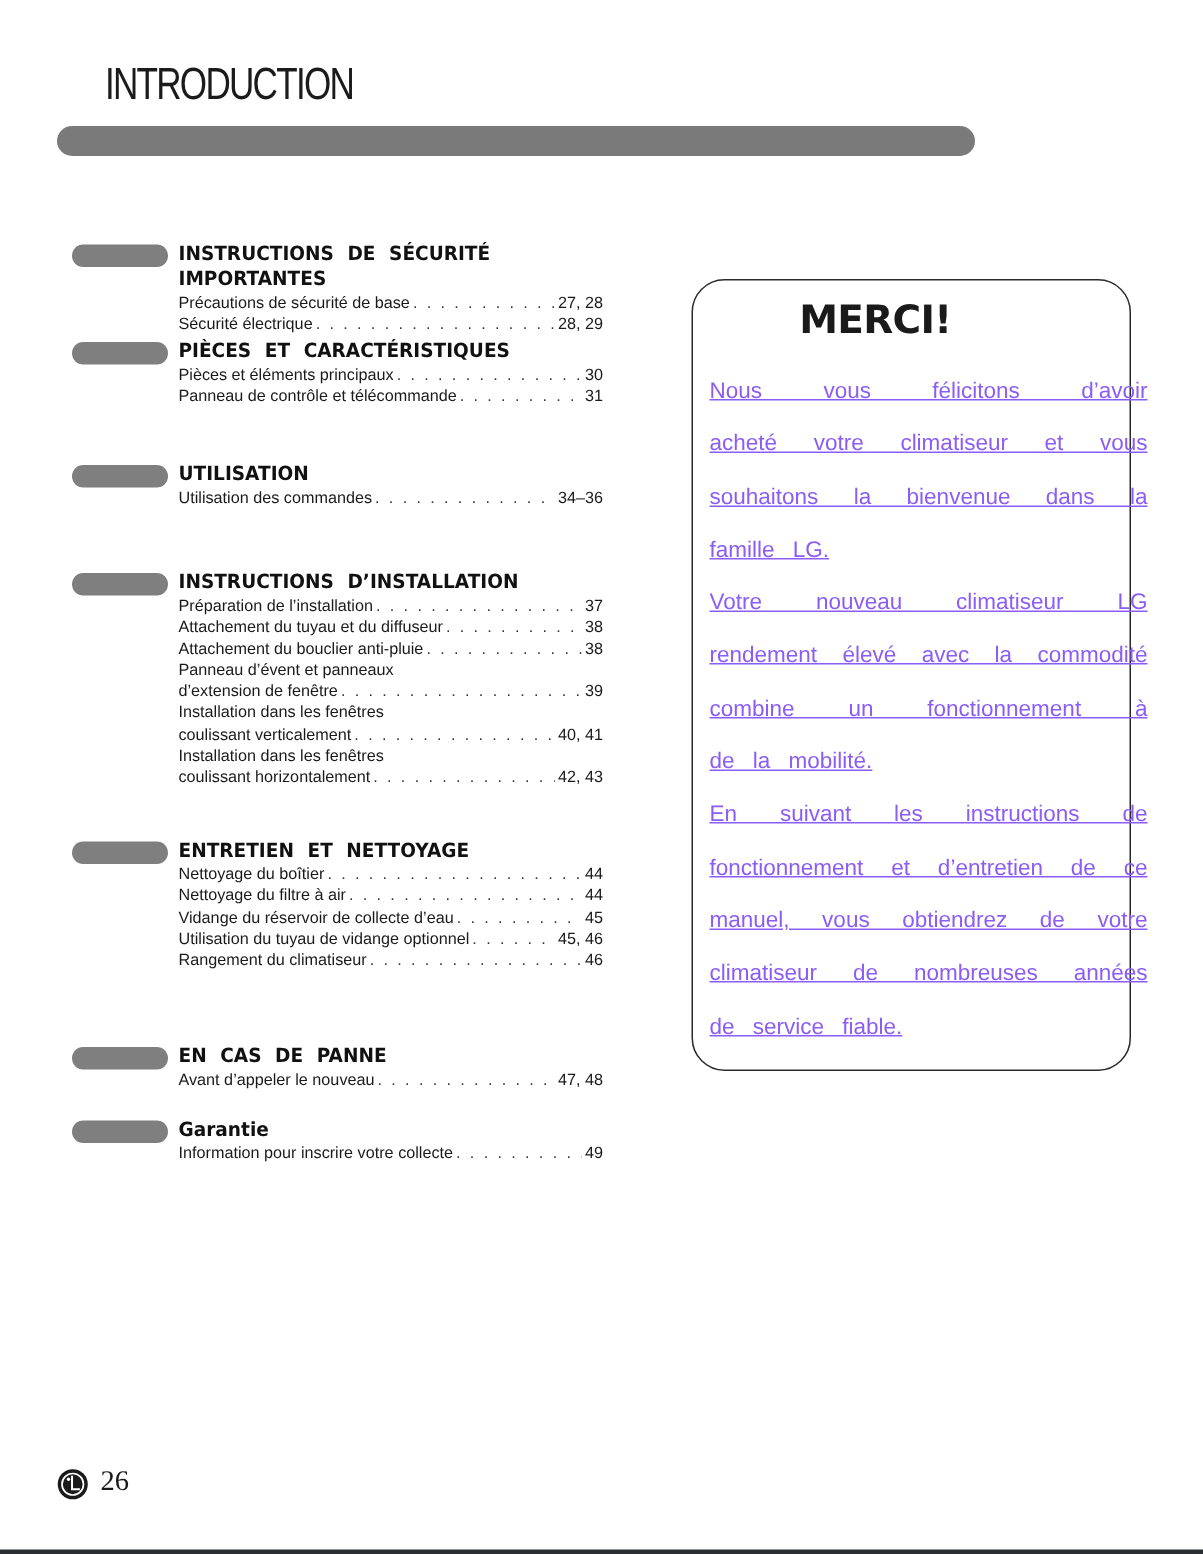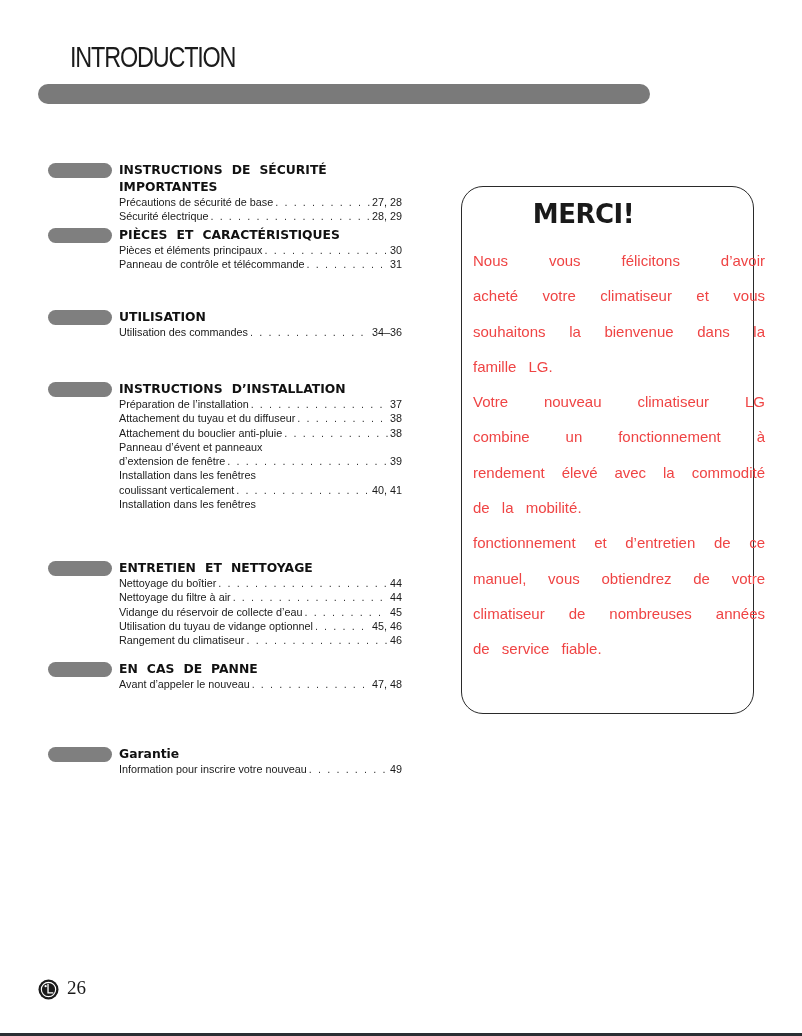--- a/index.html
+++ b/index.html
@@ -50,21 +50,21 @@
     position: absolute; left: 461px; top: 186px; width: 293px; height: 528px;
     border: 1.5px solid #2a2a2a; border-radius: 22px;
   }
   .thanks-title {
     position: absolute; left: 461px; top: 199px; width: 245px; text-align: center;
     font-family: "DejaVu Sans", sans-serif; font-weight: bold; font-size: 26px;
     letter-spacing: -0.5px; color: #1a1a1a;
   }
   .thanks-text {
     position: absolute; left: 473px; top: 243px; width: 292px;
-    font-size: 15px; line-height: 35.3px; color: #ef4444;
+    font-size: 15px; line-height: 35.3px; color: #8b5cf6; text-decoration: underline;
   }
   .thanks-text .tl { display: block; white-space: nowrap; text-align: justify; text-align-last: justify; }
   .thanks-text .tl.last { text-align-last: left; word-spacing: 8px; }
 
   .footer-logo {
     position: absolute; left: 38px; top: 979px; width: 21px; height: 21px;
   }
   .page-number {
     position: absolute; left: 67px; top: 977px;
     font-size: 19px; color: #1a1a1a; font-family: Liberation Serif, serif;
@@ -164,20 +164,25 @@
         </div>
       <div class="entry">
           <span class="label">coulissant verticalement</span>
           <span class="leader"></span>
           <span class="pages">40, 41</span>
         </div>
       <div class="entry wrap-line">
           <span class="label">Installation dans les fenêtres</span>
           <span class="pages"></span>
         </div>
+      <div class="entry">
+          <span class="label">coulissant horizontalement</span>
+          <span class="leader"></span>
+          <span class="pages">42, 43</span>
+        </div>
     </div>
   </div>
 
   <div class="section" style="top:559px;">
     <div class="pill"></div>
     <div class="heading">ENTRETIEN  ET  NETTOYAGE</div>
     <div class="entries">
       <div class="entry">
           <span class="label">Nettoyage du boîtier</span>
           <span class="leader"></span>
@@ -199,56 +204,57 @@
           <span class="pages">45, 46</span>
         </div>
       <div class="entry">
           <span class="label">Rangement du climatiseur</span>
           <span class="leader"></span>
           <span class="pages">46</span>
         </div>
     </div>
   </div>
 
-  <div class="section" style="top:660px;">
+  <div class="section" style="top:696px;">
     <div class="pill"></div>
     <div class="heading">EN  CAS  DE  PANNE</div>
     <div class="entries">
       <div class="entry">
           <span class="label">Avant d’appeler le nouveau</span>
           <span class="leader"></span>
           <span class="pages">47, 48</span>
         </div>
     </div>
   </div>
 
   <div class="section" style="top:745px;">
     <div class="pill"></div>
     <div class="heading">Garantie</div>
     <div class="entries">
       <div class="entry">
-          <span class="label">Information pour inscrire votre nouveau</span>
+          <span class="label">Information pour inscrire votre collecte</span>
           <span class="leader"></span>
           <span class="pages">49</span>
         </div>
     </div>
   </div>
 </div>
 
 <div class="thanks-box"></div>
 <div class="thanks-title">MERCI!</div>
 <div class="thanks-text">
   <span class="tl">Nous vous félicitons d’avoir</span>
   <span class="tl">acheté votre climatiseur et vous</span>
   <span class="tl">souhaitons la bienvenue dans la</span>
   <span class="tl last">famille LG.</span>
   <span class="tl">Votre nouveau climatiseur LG</span>
+  <span class="tl">rendement élevé avec la commodité</span>
   <span class="tl">combine un fonctionnement à</span>
-  <span class="tl">rendement élevé avec la commodité</span>
   <span class="tl last">de la mobilité.</span>
+  <span class="tl">En suivant les instructions de</span>
   <span class="tl">fonctionnement et d’entretien de ce</span>
   <span class="tl">manuel, vous obtiendrez de votre</span>
   <span class="tl">climatiseur de nombreuses années</span>
   <span class="tl last">de service fiable.</span>
 </div>
 
 <svg class="footer-logo" viewBox="0 0 22 22">
   <circle cx="11" cy="11" r="10.5" fill="#1a1a1a"></circle>
   <circle cx="11" cy="11" r="7.5" fill="none" stroke="#ffffff" stroke-width="1.2"></circle>
   <circle cx="8" cy="7.5" r="1.2" fill="#ffffff"></circle>

